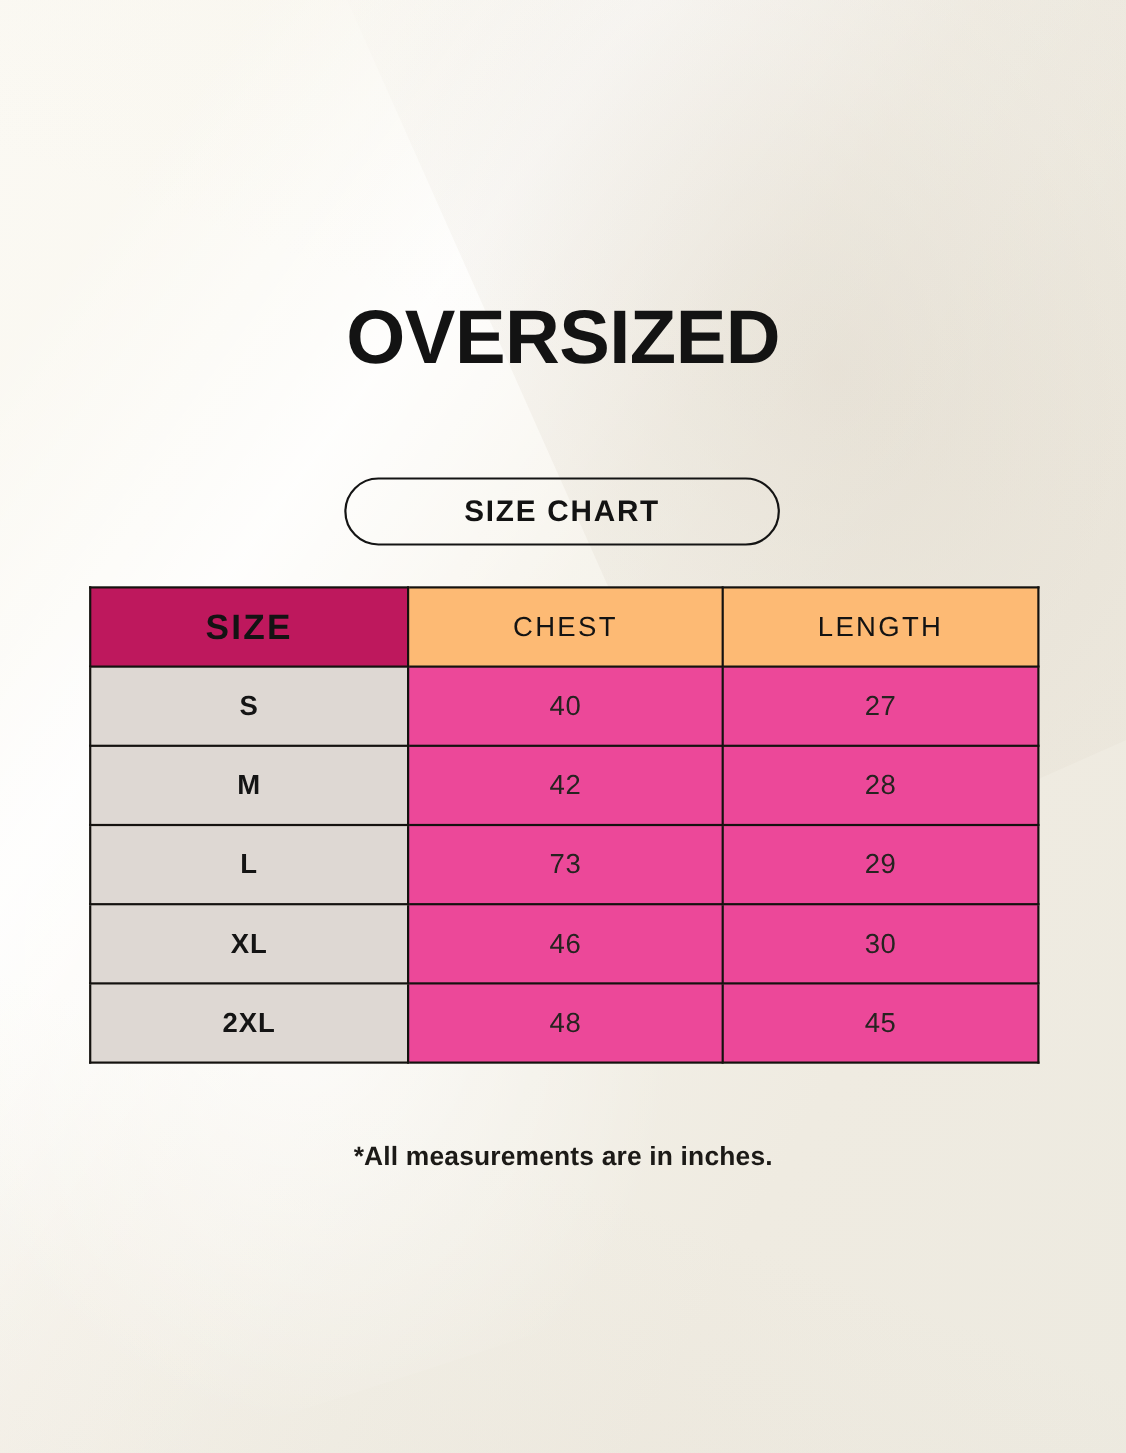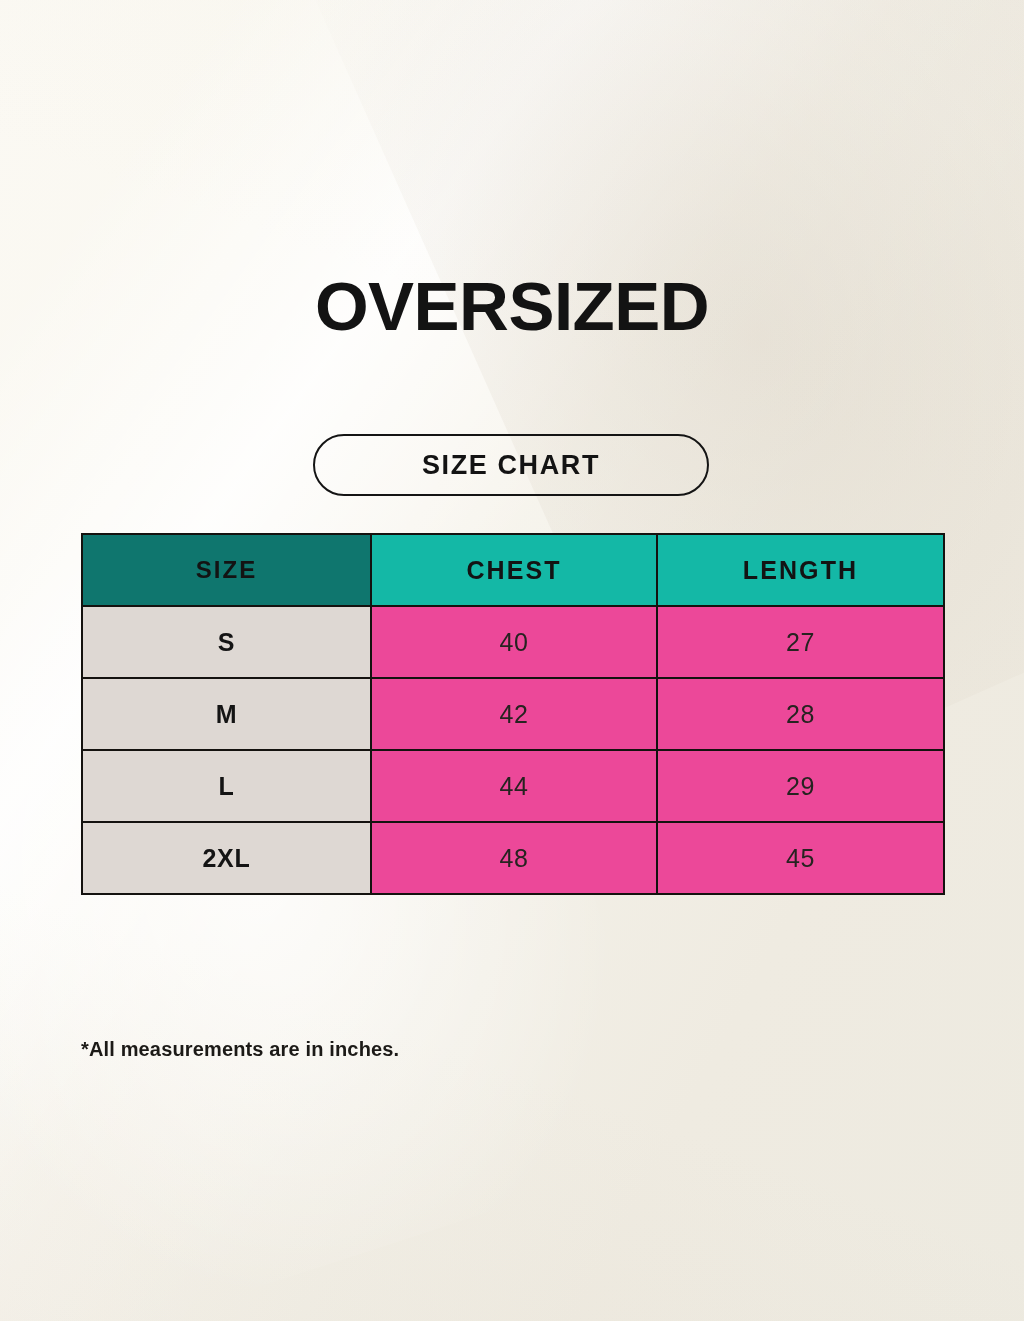--- a/index.html
+++ b/index.html
@@ -137,30 +137,30 @@
   .size-table th,
   .size-table td {
     border:2.6px solid #14120f;
     height:72px;
     text-align:center;
     vertical-align:middle;
     padding:0;
   }
 
   .th-size {
-    background:#0f766e;
-    font-size:24px;
+    background:#be185d;
+    font-size:32px;
     font-weight:700;
     letter-spacing:2.1px;
     color:#131313;
   }
   .th-metric {
-    background:#14b8a6;
+    background:#fdba74;
     font-size:25px;
-    font-weight:700;
+    font-weight:400;
     letter-spacing:2.1px;
     color:#131313;
   }
   .td-size {
     background:#ded8d3;
     font-size:25px;
     font-weight:700;
     letter-spacing:0.8px;
     color:#141414;
   }
@@ -170,22 +170,22 @@
     font-weight:400;
     letter-spacing:0.5px;
     color:#262320;
   }
 
   .footnote {
     position:absolute;
     top:1038px;
     left:81px;
     width:862px;
-    text-align:left;
-    font-size:20px;
+    text-align:center;
+    font-size:24px;
     font-weight:600;
     letter-spacing:0.15px;
     color:#1c1a17;
   }
 </style>
 </head>
 <body>
 
 <div class="bg-base"></div>
 <div class="bg-sheen-a"></div>
@@ -222,22 +222,27 @@
         <td class="td-val">40</td>
         <td class="td-val">27</td>
       </tr>
       <tr>
         <td class="td-size">M</td>
         <td class="td-val">42</td>
         <td class="td-val">28</td>
       </tr>
       <tr>
         <td class="td-size">L</td>
-        <td class="td-val">44</td>
+        <td class="td-val">73</td>
         <td class="td-val">29</td>
+      </tr>
+      <tr>
+        <td class="td-size">XL</td>
+        <td class="td-val">46</td>
+        <td class="td-val">30</td>
       </tr>
       <tr>
         <td class="td-size">2XL</td>
         <td class="td-val">48</td>
         <td class="td-val">45</td>
       </tr>
     </tbody>
   </table>
 
   <div class="footnote">*All measurements are in inches.</div>

